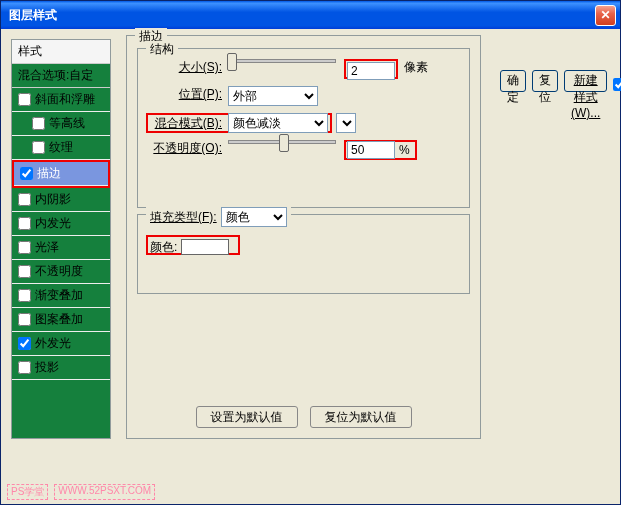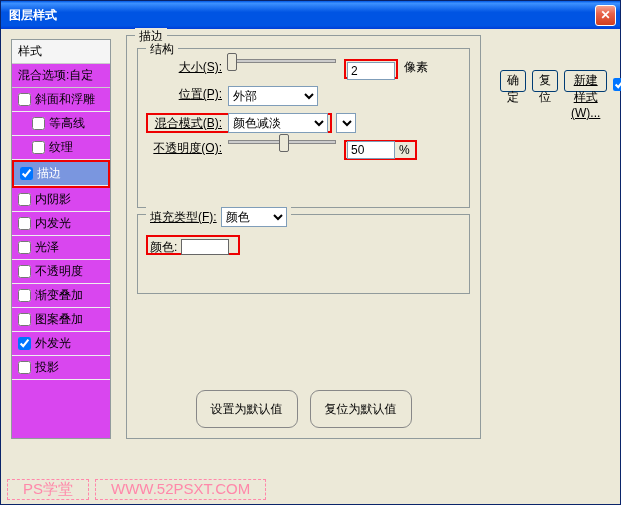--- a/index.html
+++ b/index.html
@@ -1,49 +1,49 @@
 <!DOCTYPE html>
 <html><head>
 <meta charset="utf-8">
 <style>
 * { box-sizing: border-box; font-family: "Microsoft YaHei", SimSun, sans-serif; font-size: 12px; }
 body { margin: 0; background: #fff; }
 .window { width: 621px; height: 505px; background: #ece9d8; border: 1px solid #0a246a; position: relative; }
 .title-bar { background: linear-gradient(to bottom, #0058e6, #3d91ff 8%, #0054e3 40%, #0054e3 88%, #003dd7); color: #fff; height: 28px; padding: 0 4px 0 8px; display: flex; align-items: center; justify-content: space-between; font-weight: bold; font-size: 13px; }
 .close-btn { width: 21px; height: 21px; background: linear-gradient(to bottom, #f5a28e, #e8624a 40%, #d03e1f); border: 1px solid #fff; border-radius: 3px; color: #fff; text-align: center; line-height: 18px; font-weight: bold; cursor: pointer; }
 .body { position: absolute; top: 28px; left: 0; right: 0; bottom: 30px; padding: 10px; }
-.styles-panel { position: absolute; left: 10px; top: 10px; width: 100px; height: 400px; border: 1px solid #919b9c; background: #d946ef; }
+.styles-panel { position: absolute; left: 10px; top: 10px; width: 100px; height: 400px; border: 1px solid #919b9c; background: #15803d; }
 .styles-head { padding: 3px 6px; border-bottom: 1px solid #ccc; background: #f5f5f5; }
 .styles-blend { padding: 3px 6px; border-bottom: 1px solid #ccc; }
 .style-row { padding: 3px 6px; border-bottom: 1px solid #eee; display: flex; align-items: center; gap: 4px; cursor: pointer; }
 .style-row.sel { background: #7a96df; color: #fff; }
 .hl-red { border: 2px solid #e00; }
 input[type=checkbox] { width: 13px; height: 13px; margin: 0; }
 .main-grp { position: absolute; left: 125px; top: 6px; width: 355px; height: 404px; border: 1px solid #919b9c; }
 .main-grp .legend { position: absolute; top: -8px; left: 8px; background: #ece9d8; padding: 0 4px; }
 .struct-grp { position: absolute; left: 10px; top: 12px; right: 10px; height: 160px; border: 1px solid #919b9c; padding: 10px 8px 8px; }
 .struct-grp .legend2 { position: absolute; top: -8px; left: 8px; background: #ece9d8; padding: 0 4px; }
 .fill-grp { position: absolute; left: 10px; top: 178px; right: 10px; height: 80px; border: 1px solid #919b9c; padding: 10px 8px; }
 .fill-grp .legend2 { position: absolute; top: -8px; left: 8px; background: #ece9d8; padding: 0 4px; }
 .row { display: flex; margin-bottom: 7px; height: 20px; }
 .row .lbl { width: 76px; text-align: right; margin-right: 6px; }
 .slider { flex: 0 0 108px; height: 4px; background: #ccc; border: 1px solid #888; position: relative; margin-right: 8px; }
 .slider .thumb { position: absolute; top: -7px; width: 10px; height: 18px; background: #ece9d8; border: 1px solid #666; border-radius: 2px; }
 .numbox { width: 48px; height: 18px; border: 1px solid #7f9db9; background: #fff; padding: 0 3px; }
 select { height: 20px; border: 1px solid #7f9db9; background: #fff; }
 .color-swatch { width: 48px; height: 16px; background: #fff; border: 1px solid #666; display: inline-block; }
 .btn-row { position: absolute; bottom: 10px; left: 0; right: 0; display: flex; justify-content: center; gap: 12px; }
-.btn { height: 38px; padding: 0 14px; background: #ece9d8; border: 1px solid #888; border-radius: 9px; cursor: pointer; }
+.btn { height: 22px; padding: 0 14px; background: #ece9d8; border: 1px solid #888; border-radius: 3px; cursor: pointer; }
 .right-col { position: absolute; right: 10px; top: 10px; width: 110px; display: flex; flex-direction: row; gap: 6px; align-items: center; }
 .rbtn { width: 100px; height: 22px; background: #ece9d8; border: 1px solid #003c74; border-radius: 3px; cursor: pointer; }
 .preview-box { width: 76px; height: 76px; background: linear-gradient(#e8e8e8,#d8d8d8); border: 1px solid #919b9c; margin-top: 8px; display: flex; align-items: center; justify-content: center; }
 .preview-inner { width: 44px; height: 44px; background: #dcdcdc; box-shadow: 0 0 6px 2px #fff; }
 .preview-row { display: flex; align-items: center; gap: 4px; margin-top: 6px; text-decoration: underline; }
 .footer { position: absolute; bottom: 4px; left: 6px; display: flex; gap: 6px; }
-.foot-badge { font-size: 15px; color: #f8a; border: 1px dashed #f8a; padding: 0 15px; }
+.foot-badge { font-size: 10px; color: #f8a; border: 1px dashed #f8a; padding: 0 3px; }
 .u { text-decoration: underline; }
 </style>
 </head>
 <body>
 
 <div class="window">
   <div class="title-bar">
     <span>图层样式</span>
     <div class="close-btn">✕</div>
   </div>

